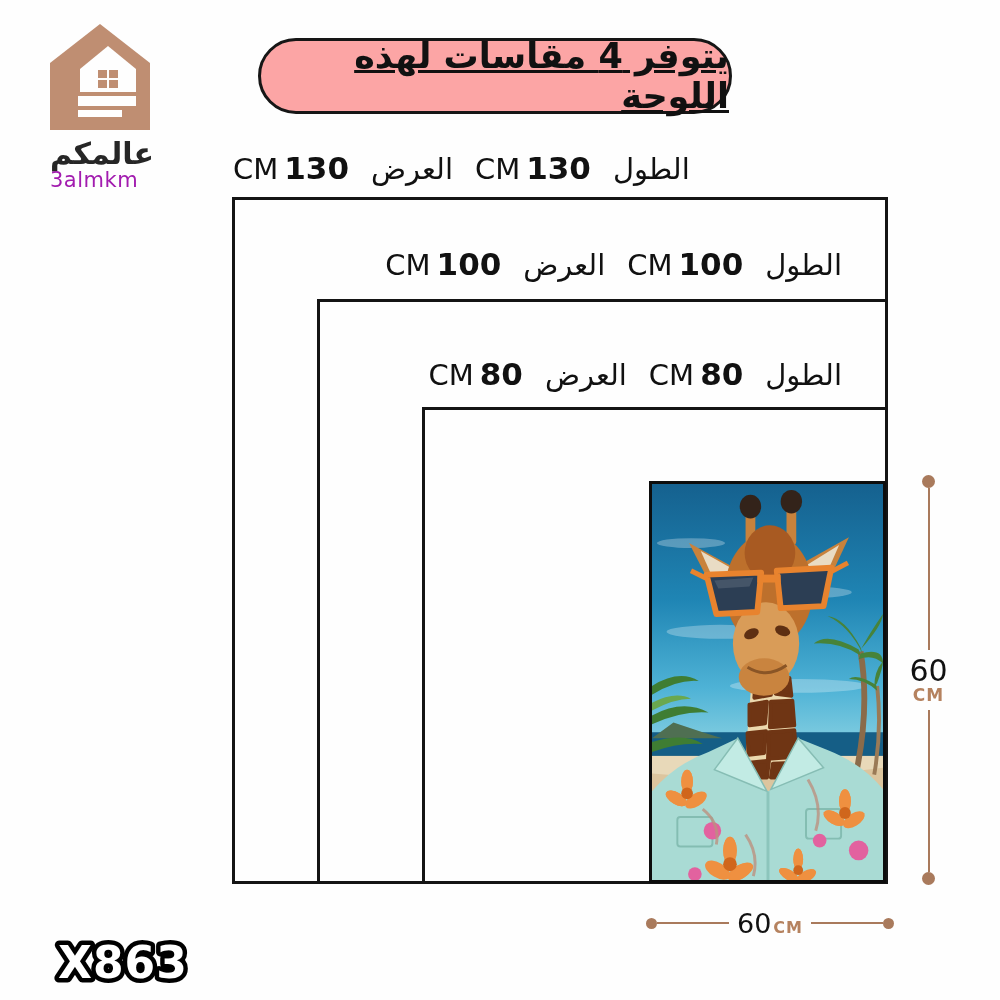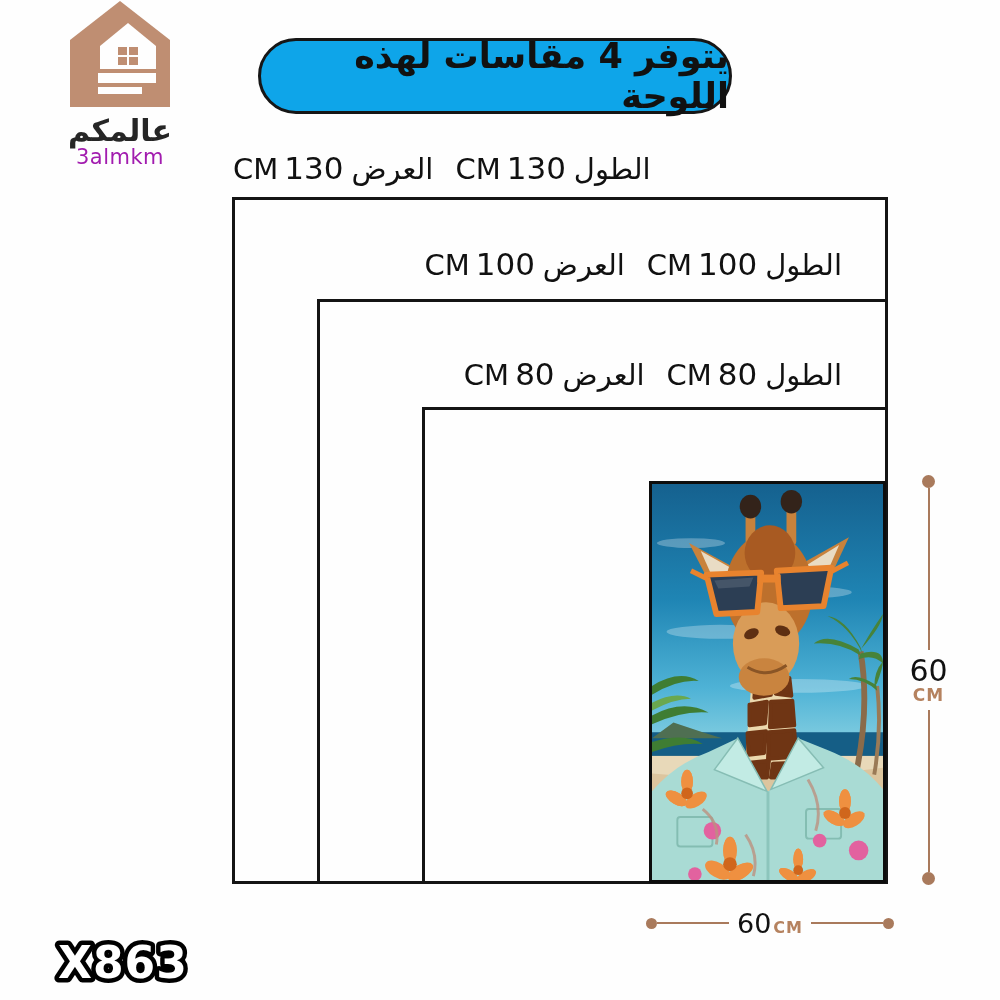--- a/index.html
+++ b/index.html
@@ -5,46 +5,46 @@
   html,body{margin:0;padding:0;}
   body{
     width:1000px;height:1000px;position:relative;overflow:hidden;
     background:#fefefe;
     font-family:"DejaVu Sans", sans-serif;
     color:#141414;
   }
   .abs{position:absolute;}
 
   
-  .logo-block{left:50px;top:1px;width:140px;text-align:center;}
+  .logo-block{left:50px;top:24px;width:140px;text-align:left;}
   .logo-name-ar{font-size:30px;font-weight:bold;color:#262626;line-height:1.05;margin-top:4px;}
   .logo-name-en{font-size:21px;color:#a21caf;letter-spacing:.5px;line-height:1.0;}
 
   
   .banner-pill{
     left:258px;top:38px;width:468px;height:70px;
-    background:#0ea5e9;border:3px solid #161616;border-radius:40px;
+    background:#fca5a5;border:3px solid #161616;border-radius:40px;
     display:flex;align-items:center;justify-content:center;
-    font-size:35px;font-weight:bold;direction:rtl;color:#111;
+    font-size:35px;font-weight:bold;direction:rtl;color:#111;text-decoration:underline;
   }
 
   
   .size-rect{border:3px solid #141414;background:transparent;box-sizing:border-box;}
   .rect-130{left:232px;top:197px;width:656px;height:687px;}
   .rect-100{left:317px;top:299px;width:571px;height:585px;}
   .rect-80 {left:422px;top:407px;width:466px;height:477px;}
 
   
   .size-label{
     display:flex;direction:rtl;align-items:baseline;
     font-size:29px;color:#111;white-space:nowrap;
   }
-  .size-label .w{margin-left:8px;}
+  .size-label .w{margin-left:22px;}
   .size-label .pair-gap{margin-right:22px;}
-  .size-label .num{font-weight:normal;font-size:31px;margin-left:6px;}
+  .size-label .num{font-weight:bold;font-size:31px;margin-left:6px;}
   .size-label .unit{font-size:29px;}
   .label-130{left:233px;top:150px;}
   .label-100{right:158px;top:246px;}
   .label-80 {right:158px;top:356px;}
 
   
   .artwork{
     left:649px;top:481px;width:237px;height:402px;
     border:3px solid #0d0d0d;box-sizing:border-box;background:#2b9cc9;
   }

